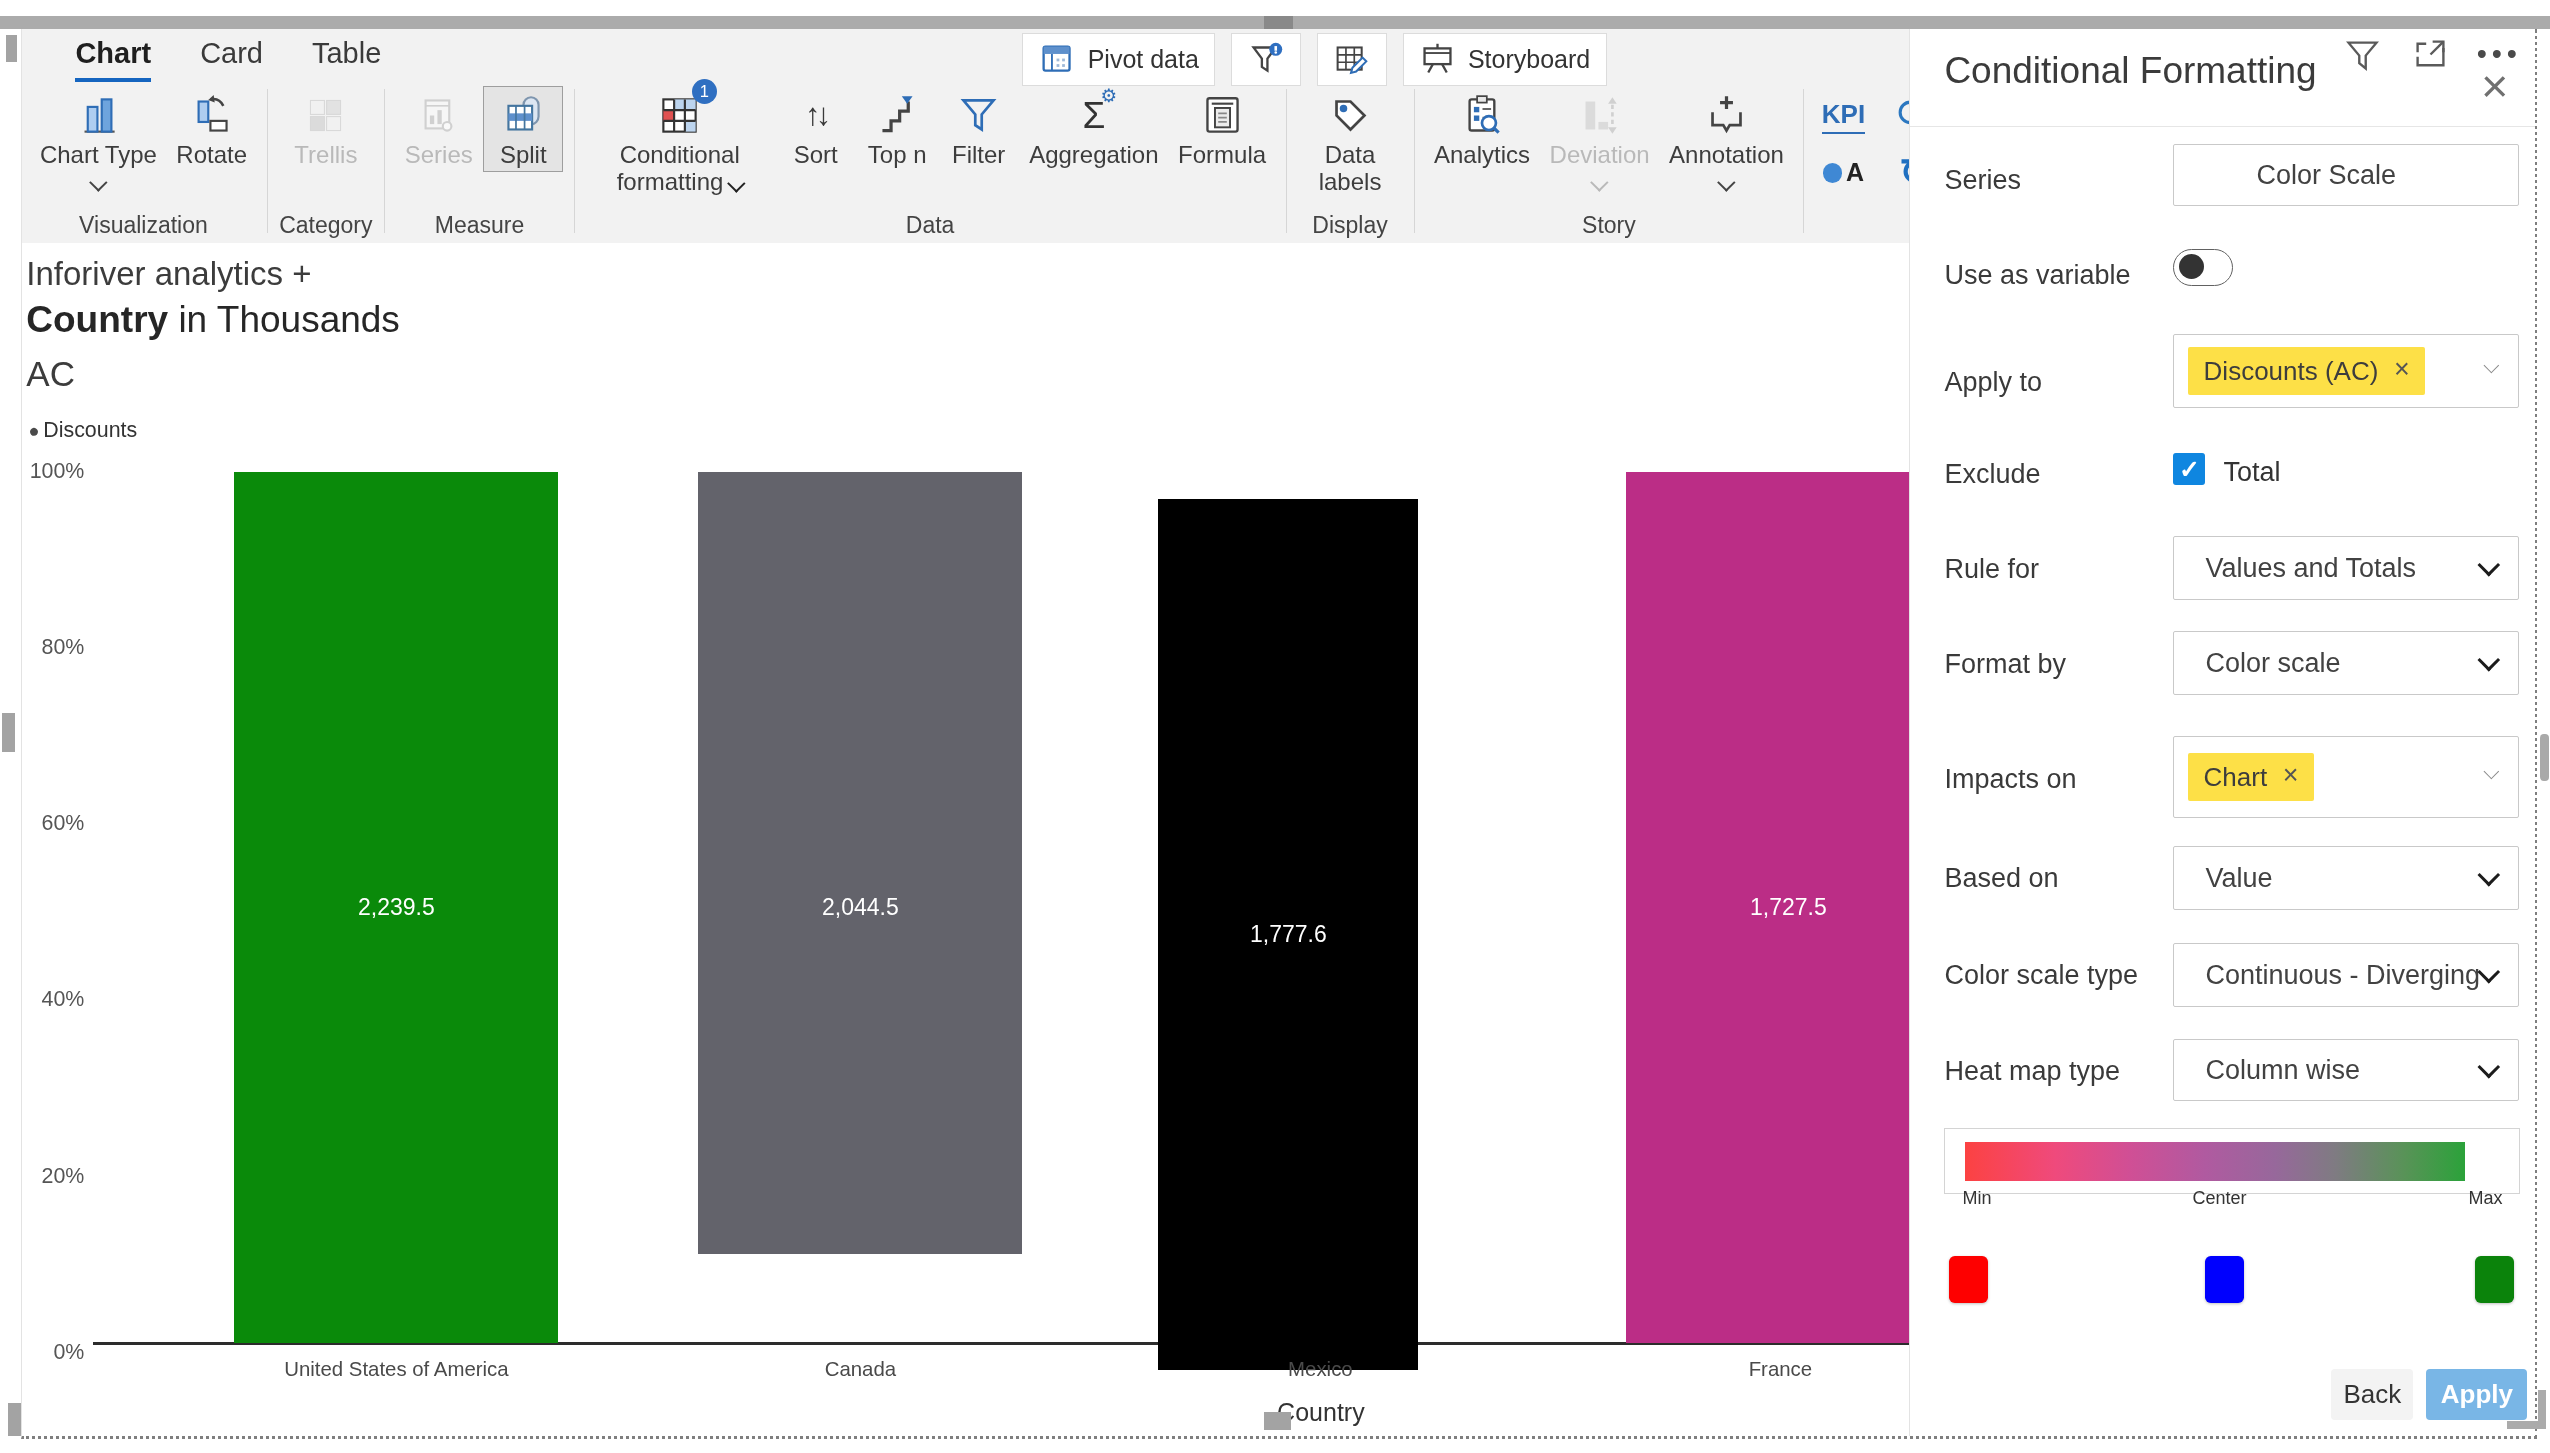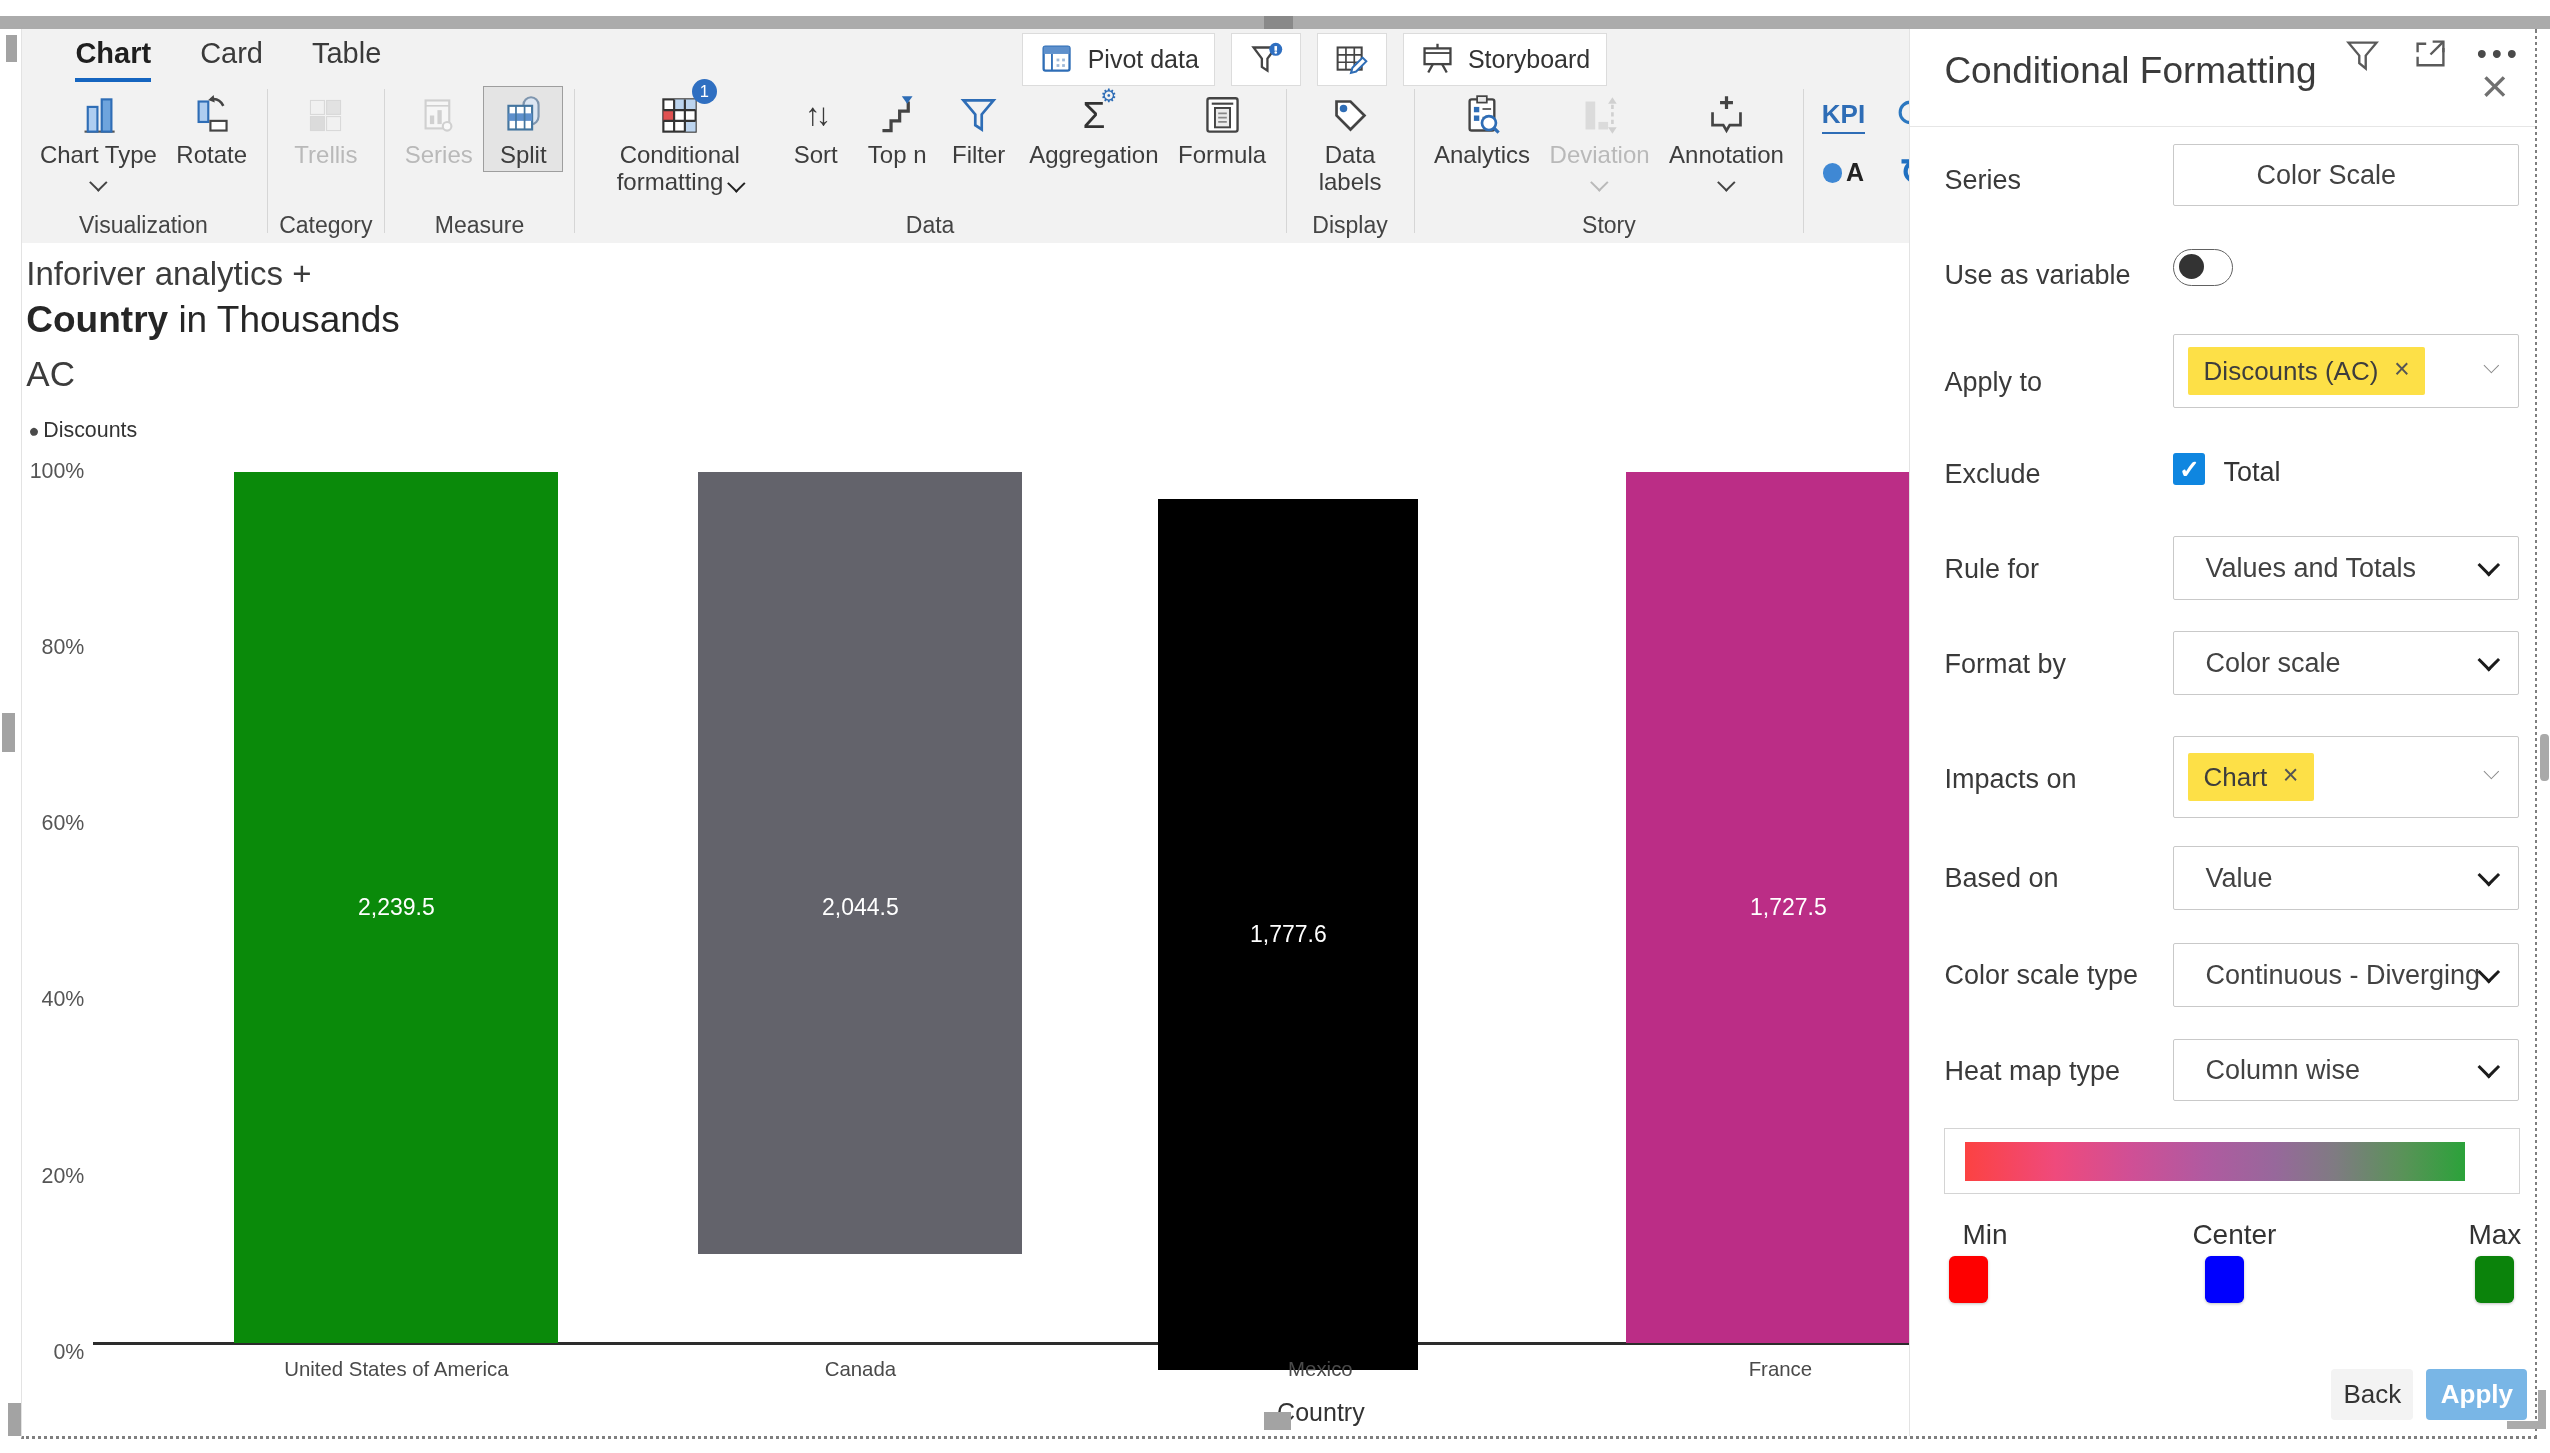--- a/index.html
+++ b/index.html
@@ -86,21 +86,21 @@
   .pbox{padding-left:13.6px;}
   .selchv{position:absolute;right:21.4px;top:50%;margin-top:-10.7px;}
   .chip{background:#fde047;font-size:26px;color:#3d3d3d;padding:8.8px 15.6px;display:flex;align-items:flex-start;gap:15.6px;border-radius:1.9px;}
   .chip .x{color:#555;font-size:27px;line-height:1;}
   .toggle{left:263px;width:60px;height:37px;border:1.9px solid #616161;border-radius:19.4px;position:absolute;background:#fff;box-sizing:border-box;}
   .knob{position:absolute;left:4.9px;top:3.9px;width:25px;height:25px;border-radius:50%;background:#333;}
   .cb{left:263px;width:32px;height:32px;border-radius:2.9px;display:flex;align-items:center;justify-content:center;color:#fff;font-size:25px;font-weight:700;position:absolute;}
   .cblabel{left:313px;font-size:27px;color:#333;position:absolute;}
   .gwrap{left:34px;top:1099px;width:576px;height:66px;border:1px solid #d4d4d4;position:absolute;box-sizing:border-box;}
   .gbar{position:absolute;left:19.4px;top:12.6px;width:500px;height:39px;}
-  .stoplabel{font-size:28px;color:#333;position:absolute;top:1190px;}
+  .stoplabel{font-size:18px;color:#333;position:absolute;top:1159px;}
   .swatch{width:39px;height:47px;border-radius:5.8px;position:absolute;top:1227px;box-shadow:0 1px 2.9px rgba(0,0,0,.25);}
   .pbtn{top:1340px;height:51px;border-radius:3.9px;display:flex;align-items:center;justify-content:center;font-size:26px;position:absolute;}
   .btn-back{left:421px;width:82px;background:#f3f3f3;color:#333;}
   .btn-apply{left:516px;width:101px;background:#79b6e6;color:#fff;font-weight:700;}
   svg{display:block;}
 </style>
 </head>
 <body>
 
 <div class="abs top-strip"></div>

